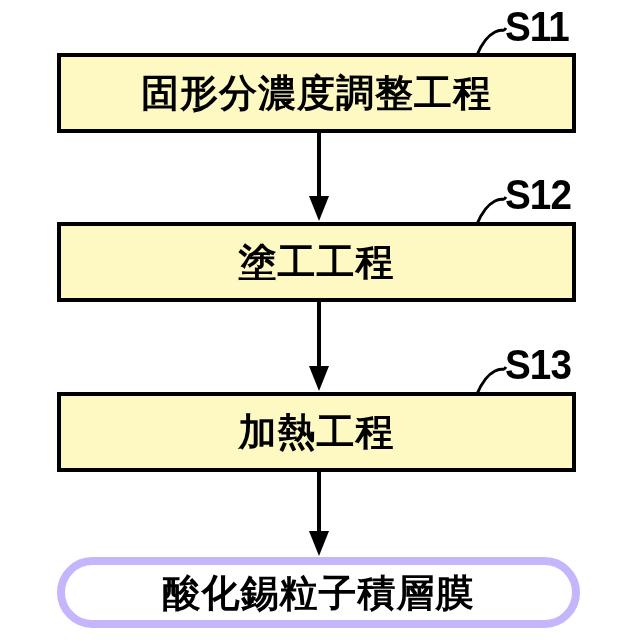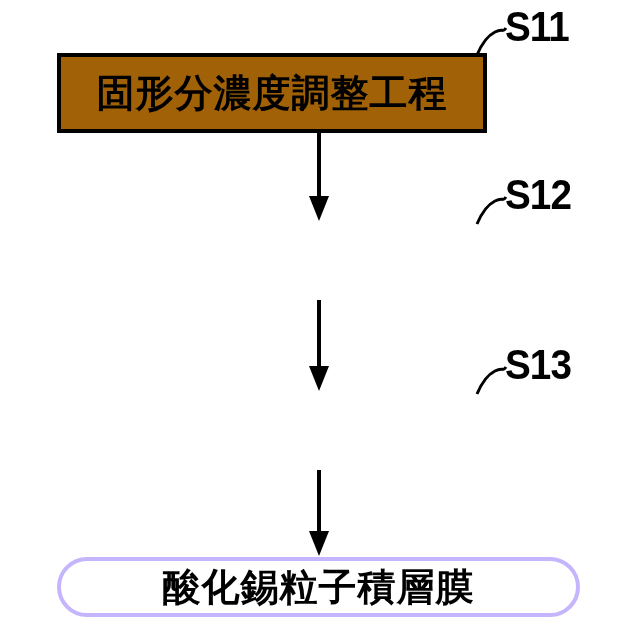--- a/index.html
+++ b/index.html
@@ -18,39 +18,39 @@
   svg.connectors {
     position: absolute;
     left: 0;
     top: 0;
     width: 640px;
     height: 640px;
   }
   .box {
     position: absolute;
     left: 57px;
-    width: 430px;
+    width: 519px;
     height: 80px;
     border: 4px solid #000000;
     box-sizing: border-box;
-    background: #a16207;
+    background: #fef9c3;
     display: flex;
     align-items: center;
     justify-content: center;
   }
   .box1 { top: 53px; }
   .box2 { top: 222px; }
   .box3 { top: 392px; }
   .stadium {
     position: absolute;
     left: 57px;
     top: 557px;
     width: 523px;
-    height: 60px;
-    border: 4px solid #c4b5fd;
+    height: 71px;
+    border: 8px solid #c4b5fd;
     border-radius: 36px;
     box-sizing: border-box;
     background: #ffffff;
     display: flex;
     align-items: center;
     justify-content: center;
   }
   .node-text {
     font-size: 38px;
     font-weight: bold;
@@ -100,20 +100,26 @@
     <path d="M 477 224 C 482 212 487 205 495 201 S 503 202 506 197" fill="none" stroke="#000000" stroke-width="3"></path>
     <path d="M 477 394 C 482 382 487 375 495 371 S 503 372 506 367" fill="none" stroke="#000000" stroke-width="3"></path>
   </svg>
 
   <div class="step-ref ref1">S11</div>
   <div class="box box1">
     <span class="node-text">固形分濃度調整工程</span>
   </div>
 
   <div class="step-ref ref2">S12</div>
+  <div class="box box2">
+    <span class="node-text">塗工工程</span>
+  </div>
 
   <div class="step-ref ref3">S13</div>
+  <div class="box box3">
+    <span class="node-text">加熱工程</span>
+  </div>
 
   <div class="stadium">
     <span class="node-text">酸化錫粒子積層膜</span>
   </div>
 
 </div>
 
 </body></html>

